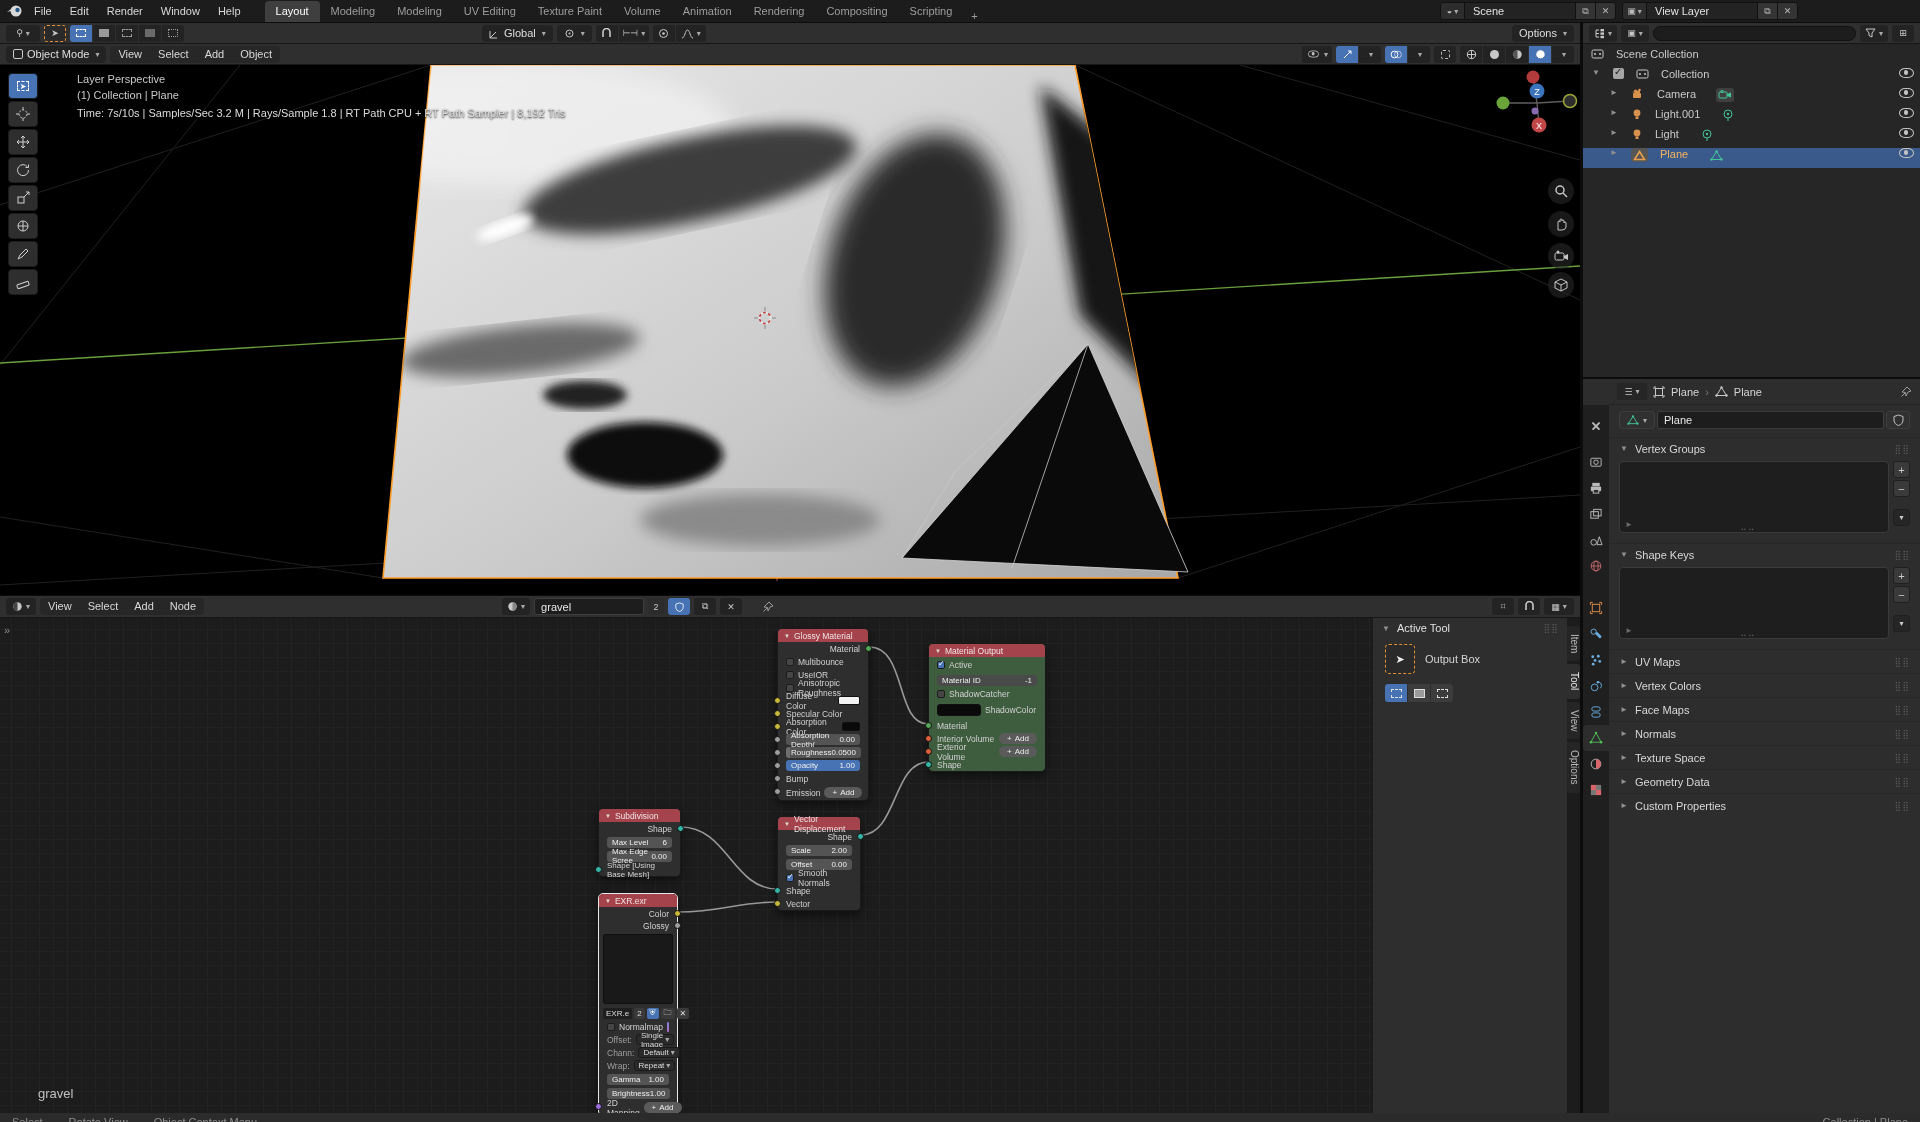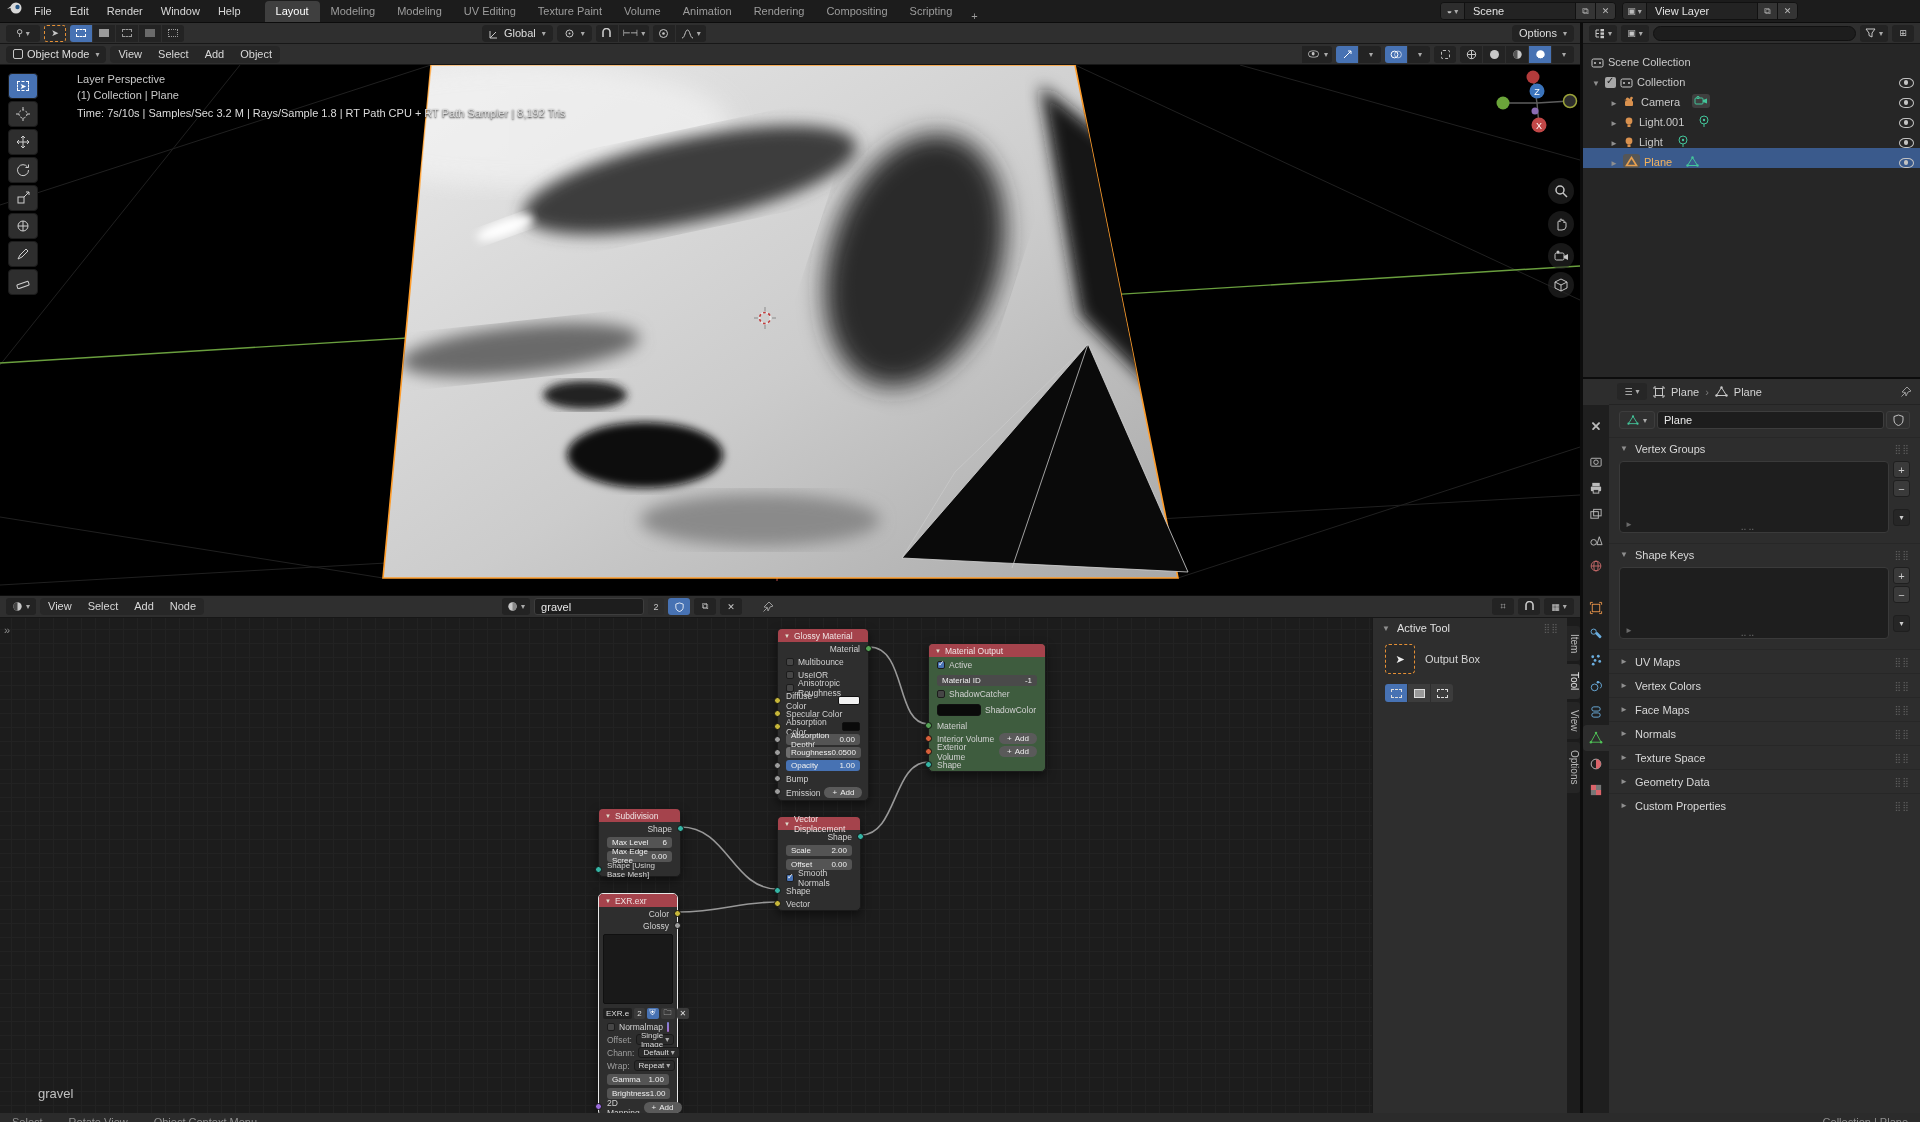--- a/index.html
+++ b/index.html
@@ -1,21 +1,21 @@
 <!DOCTYPE html>
 <html><head>
 <meta charset="utf-8">
 <style>
   * { margin:0; padding:0; box-sizing:border-box; }
   html,body { width:1920px; height:1122px; background:#0c0c0c; overflow:hidden;
     font-family:"Liberation Sans","DejaVu Sans",sans-serif; color:#d4d4d4; font-size:11px; }
   .abs { position:absolute; }
 
   
-  #topbar { left:0; top:0; width:1920px; height:22px; background:#1c1c1c; display:flex; align-items:flex-start; gap:2px; padding:0 6px; }
+  #topbar { left:0; top:0; width:1920px; height:22px; background:#1c1c1c; display:flex; align-items:center; gap:2px; padding:0 6px; }
   .menu-item { padding:0 8px; color:#d8d8d8; line-height:22px; cursor:default; }
   .ws-tabs { display:flex; margin-left:14px; height:22px; align-items:flex-end; }
   .ws-tab { padding:2px 11px 3px; color:#9d9d9d; border-radius:4px 4px 0 0; line-height:16px; }
   .ws-tab.active { background:#3f3f3f; color:#fff; }
   .ws-add { color:#9d9d9d; padding:0 8px; }
   .id-block { display:flex; align-items:center; height:18px; background:#232323; border:1px solid #111; border-radius:4px; overflow:hidden; }
   .id-icon { width:24px; height:100%; background:#2d2d2d; display:flex; align-items:center; justify-content:center; border-right:1px solid #111; color:#bbb; font-size:9px;}
   .id-label { padding:0 8px; color:#e2e2e2; min-width:110px; }
   .id-btn { width:20px; height:100%; background:#343434; border-left:1px solid #111; display:flex; align-items:center; justify-content:center; color:#bbb; font-size:9px; }
   .carat { font-size:8px; color:#aaa; margin-left:2px; }
@@ -39,21 +39,21 @@
   #vp-toolbar { position:absolute; left:8px; top:8px; width:30px; display:flex; flex-direction:column; gap:2px; }
   .tool-btn { width:30px; height:26px; background:#2e2e2e; border:1px solid #1c1c1c; border-radius:4px; display:flex; align-items:center; justify-content:center; color:#cfcfcf; }
   .tool-btn.active { background:#4772b3; color:#fff; }
   .dashed-tool { border:1px dashed #e59035 !important; background:#2a2a2a; }
   .nav-btn { position:absolute; left:1548px; width:26px; height:26px; border-radius:50%; background:rgba(40,40,40,.6); display:flex; align-items:center; justify-content:center; color:#c5c5c5; }
 
   
   #outliner { left:1583px; top:23px; width:337px; height:354px; background:#262626; }
   #outliner .ed-header { height:21px; }
   .search { flex:1; height:15px; background:#1d1d1d; border:1px solid #111; border-radius:8px; color:#ccc; padding:0 8px; font-size:10px; }
-  .ol-row { display:flex; align-items:flex-end; height:20px; padding-right:6px; gap:4px; color:#c9c9c9; }
+  .ol-row { display:flex; align-items:flex-start; height:20px; padding-right:6px; gap:12px; color:#c9c9c9; }
   .ol-row .lbl { flex:0 0 auto; }
   .ol-row.sel { background:#3a5a8c; }
   .ol-row.sel .lbl { color:#f5b35c; }
   .tri-btn { color:#8f8f8f; font-size:8px; width:10px; text-align:center; }
   .chk { width:11px; height:11px; background:#a6a6a6; border-radius:2px; position:relative; }
   .chk::after { content:"✓"; position:absolute; left:1px; top:-2px; color:#1d1d1d; font-size:10px; font-weight:bold;}
   .badge { height:14px; border-radius:3px; display:flex; align-items:center; justify-content:center; padding:0 2px; }
   .spacer { flex:1; }
 
   

